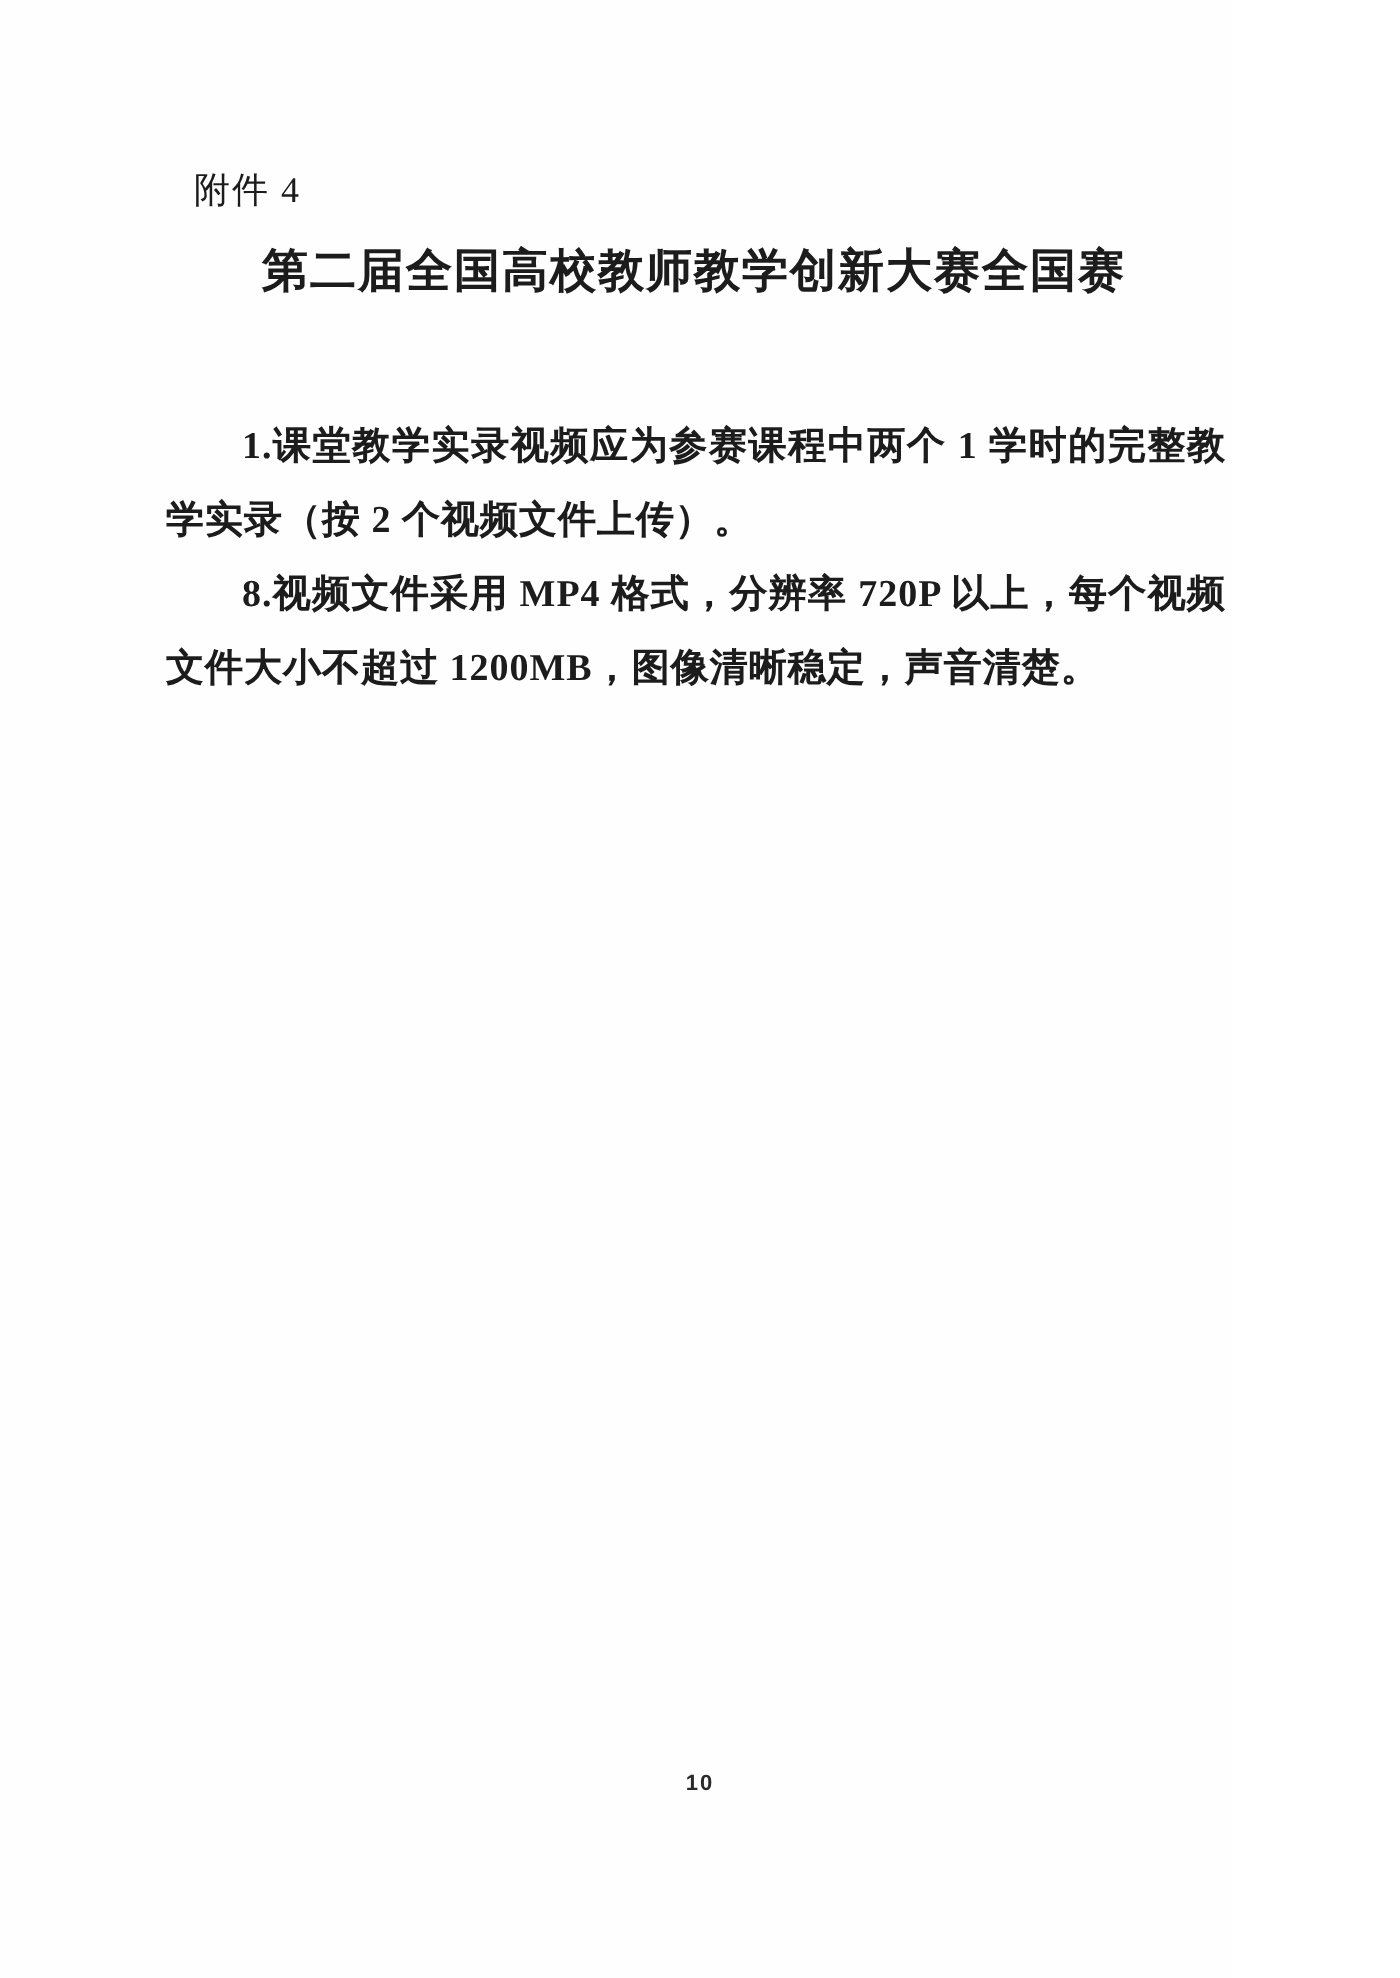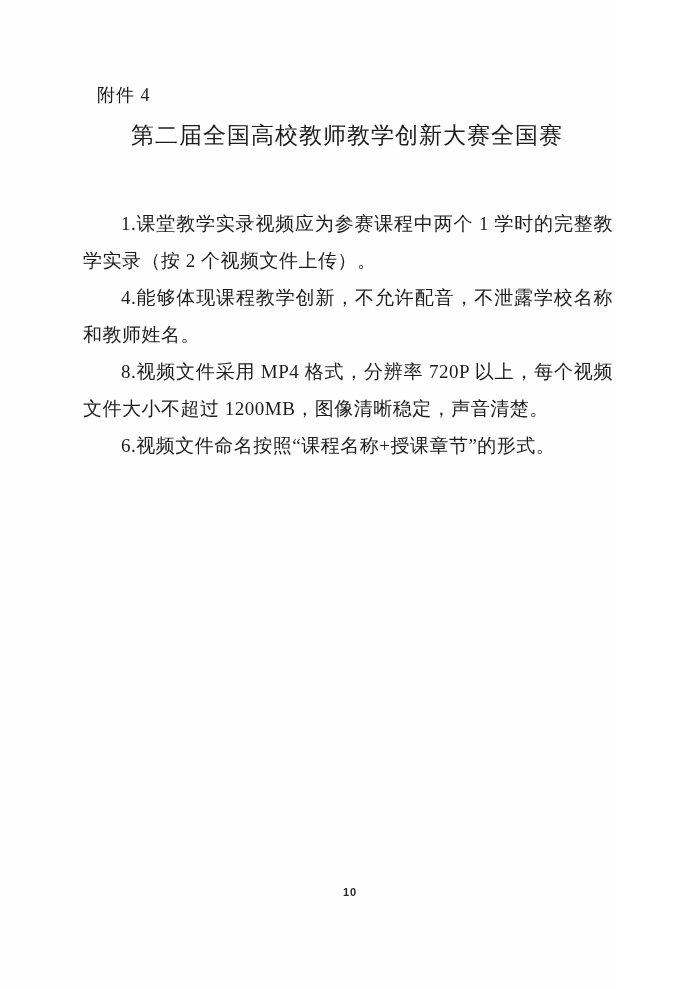--- a/index.html
+++ b/index.html
@@ -33,39 +33,40 @@
     font-size: 18px;
     letter-spacing: 1px;
     white-space: nowrap;
   }
   .doc-title {
     position: absolute;
     top: 116px;
     left: 0;
     width: 694px;
     text-align: center;
-    font-weight: normal;
+    font-weight: bold;
     font-size: 23px;
     line-height: 39px;
     letter-spacing: 1px;
   }
   .doc-body {
     position: absolute;
     top: 205px;
     left: 83px;
     width: 530px;
     font-size: 19px;
     line-height: 37px;
     text-align: justify;
     letter-spacing: 0.5px;
   }
   .doc-body p {
     margin: 0;
     padding: 0;
     text-indent: 2em;
+    font-weight: bold;
   }
   .page-number {
     position: absolute;
     top: 886px;
     left: 0;
     width: 700px;
     text-align: center;
     font-family: "Liberation Sans", "DejaVu Sans", sans-serif;
     font-weight: bold;
     font-size: 11px;
@@ -81,20 +82,18 @@
   <div class="scan-line"></div>
 
   <div class="attachment-label">附件 4</div>
 
   <div class="doc-title">
     <div>第二届全国高校教师教学创新大赛全国赛</div>
   </div>
 
   <div class="doc-body">
     <p>1.课堂教学实录视频应为参赛课程中两个 1 学时的完整教学实录（按 2 个视频文件上传）。</p>
-    <p>4.能够体现课程教学创新，不允许配音，不泄露学校名称和教师姓名。</p>
     <p>8.视频文件采用 MP4 格式，分辨率 720P 以上，每个视频文件大小不超过 1200MB，图像清晰稳定，声音清楚。</p>
-    <p>6.视频文件命名按照“课程名称+授课章节”的形式。</p>
   </div>
 
   <div class="page-number">10</div>
 
 </div>
 
 </body></html>

